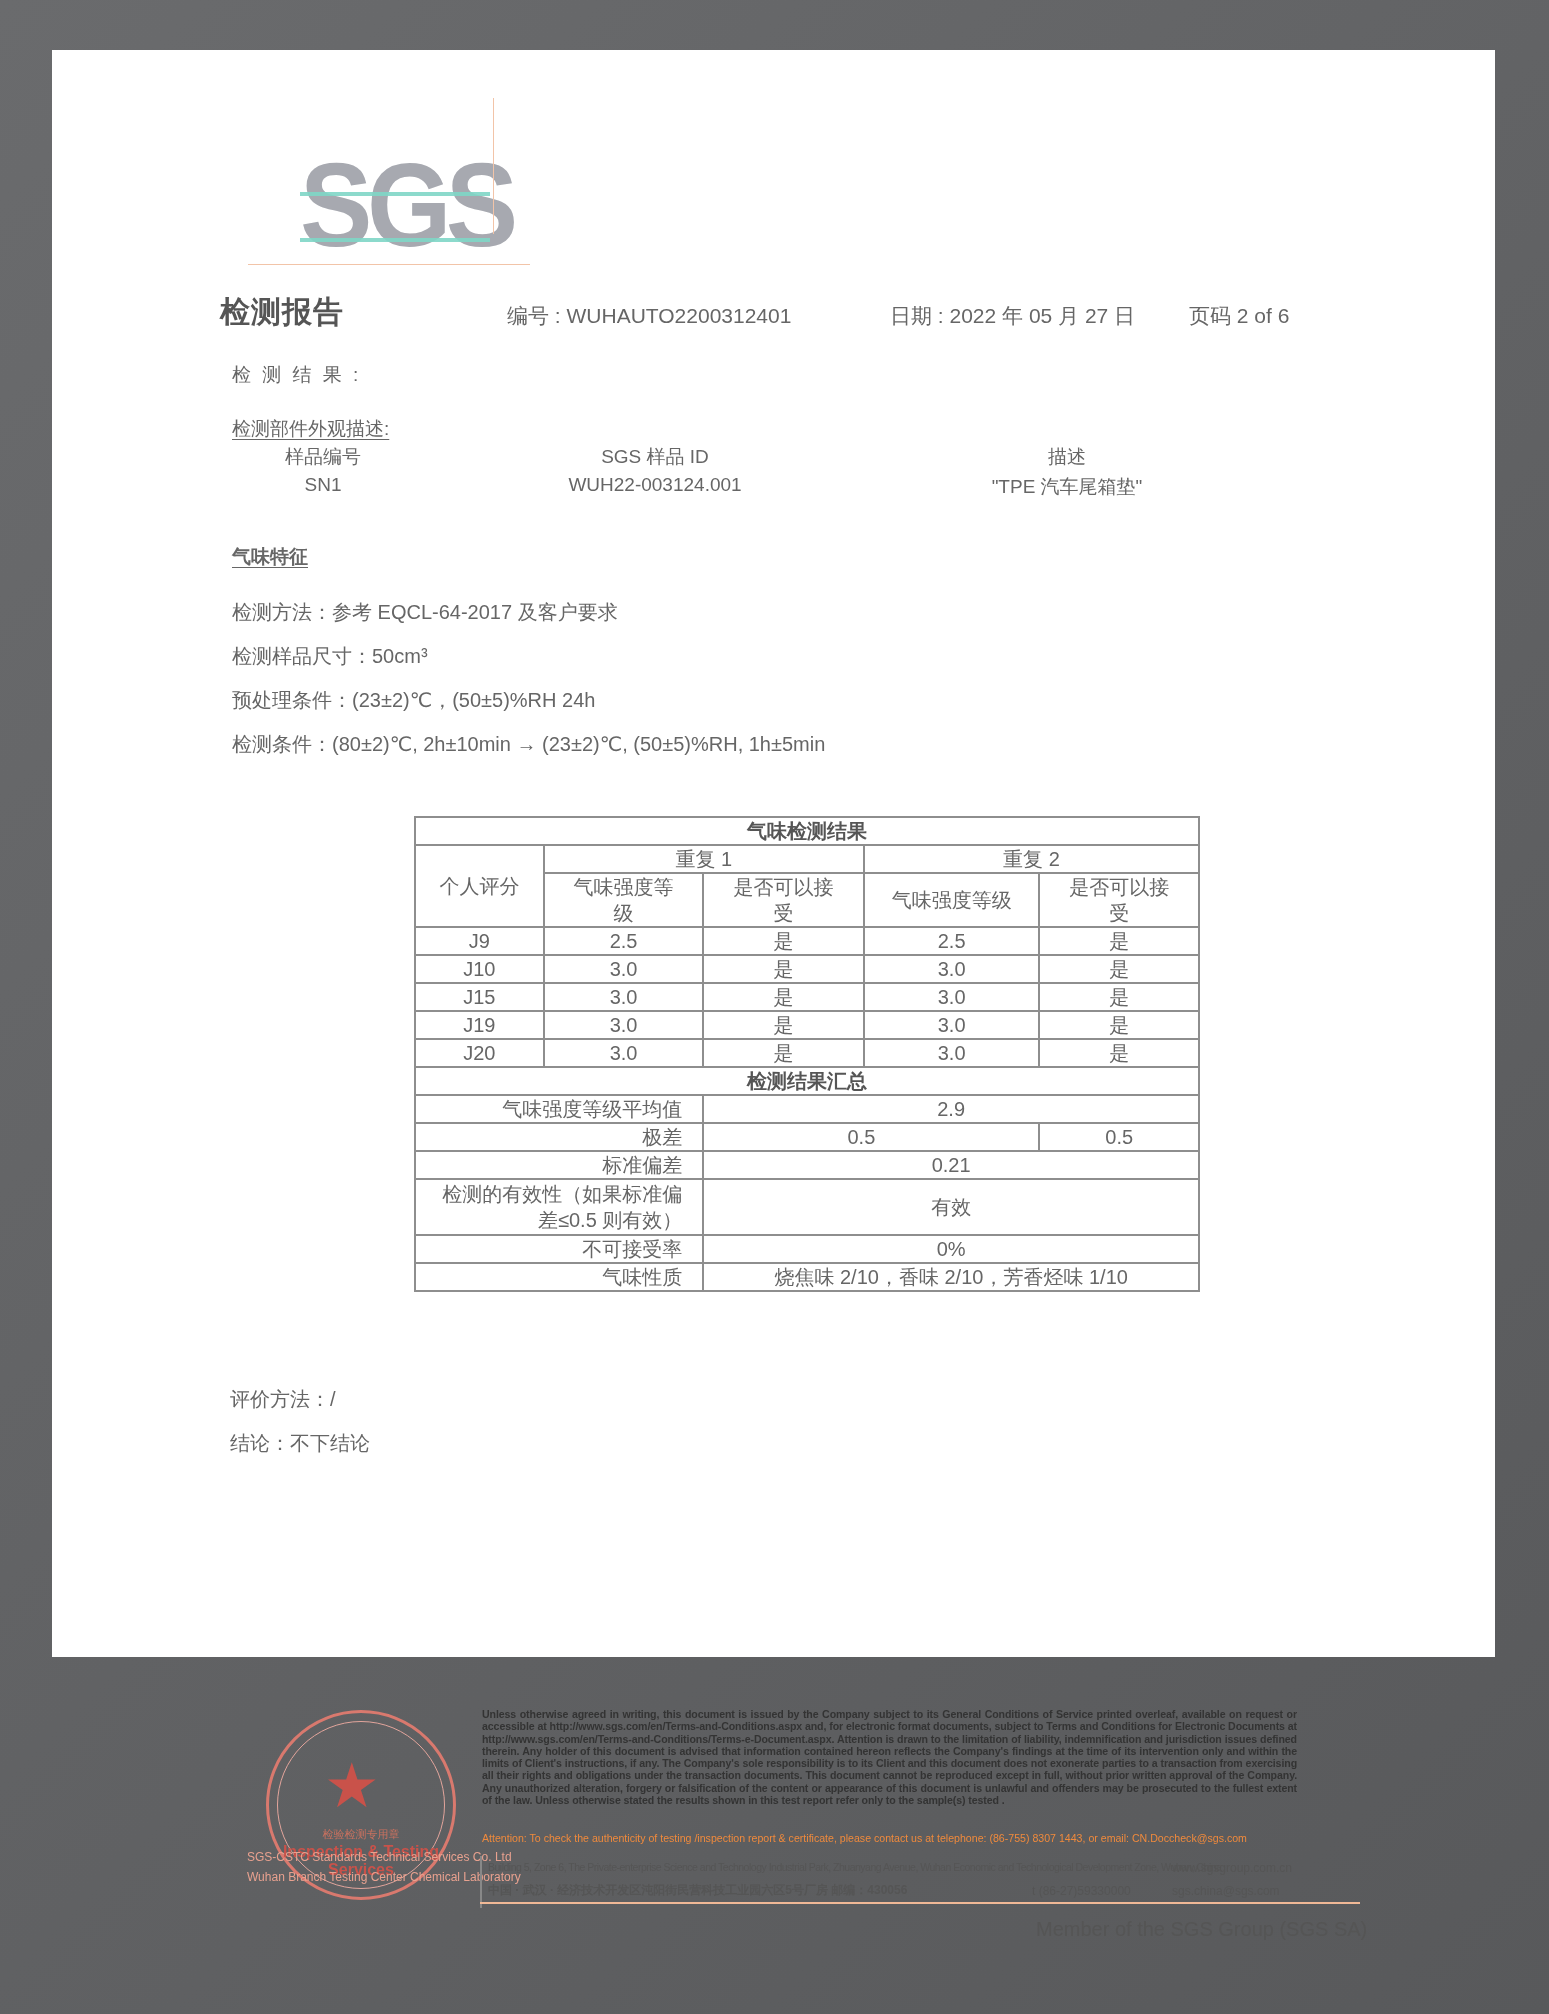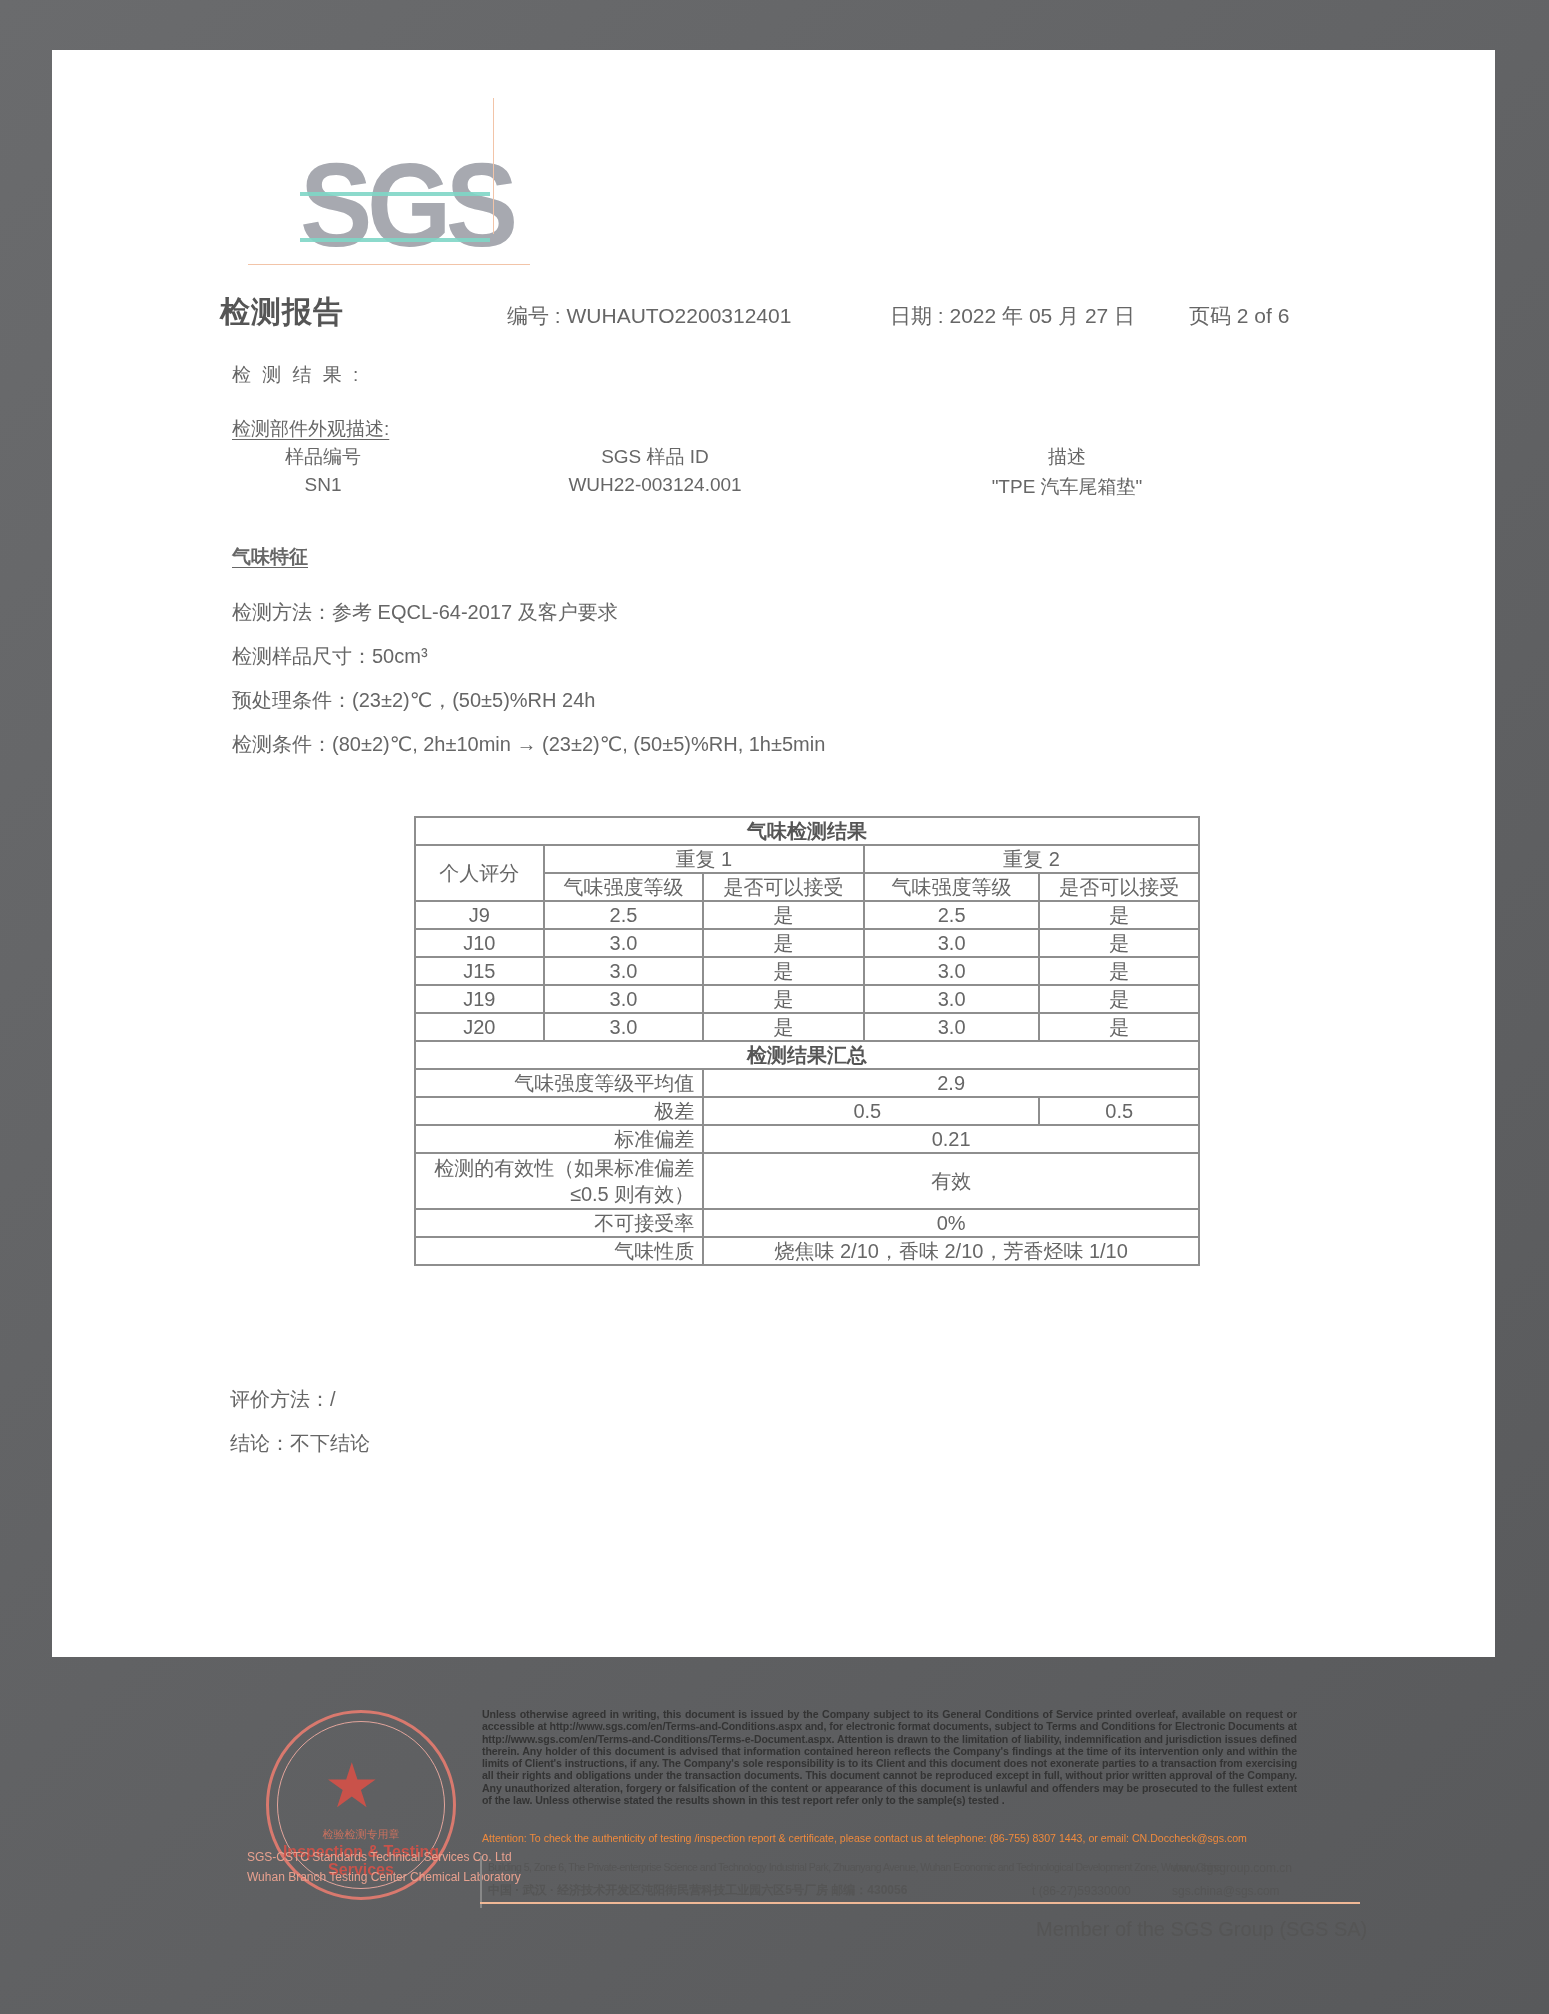--- a/index.html
+++ b/index.html
@@ -43,21 +43,21 @@
   .col-head { font-size: 19px; color: #666; text-align: center; width: 300px; }
 
   .cond { left: 180px; font-size: 20px; color: #666; }
 
   
   table.odor {
     position: absolute; left: 414px; top: 816px; width: 786px;
     border-collapse: collapse; font-size: 20px; color: #666;
   }
   table.odor td {
-    border: 2px solid #8e8e8e; height: 26px; padding: 0 8px;
+    border: 2px solid #8e8e8e; height: 26px; padding: 0 20px;
     text-align: center; line-height: 26px;
     font-family: "Liberation Sans", "DejaVu Sans", sans-serif;
   }
   table.odor td.left { text-align: right; border-radius: 14px; }
   table.odor td.bold { font-weight: bold; color: #555; }
   table.odor td.tall { height: 54px; line-height: 26px; }
 
   .eval { left: 230px; font-size: 20px; color: #666; }
 
   

